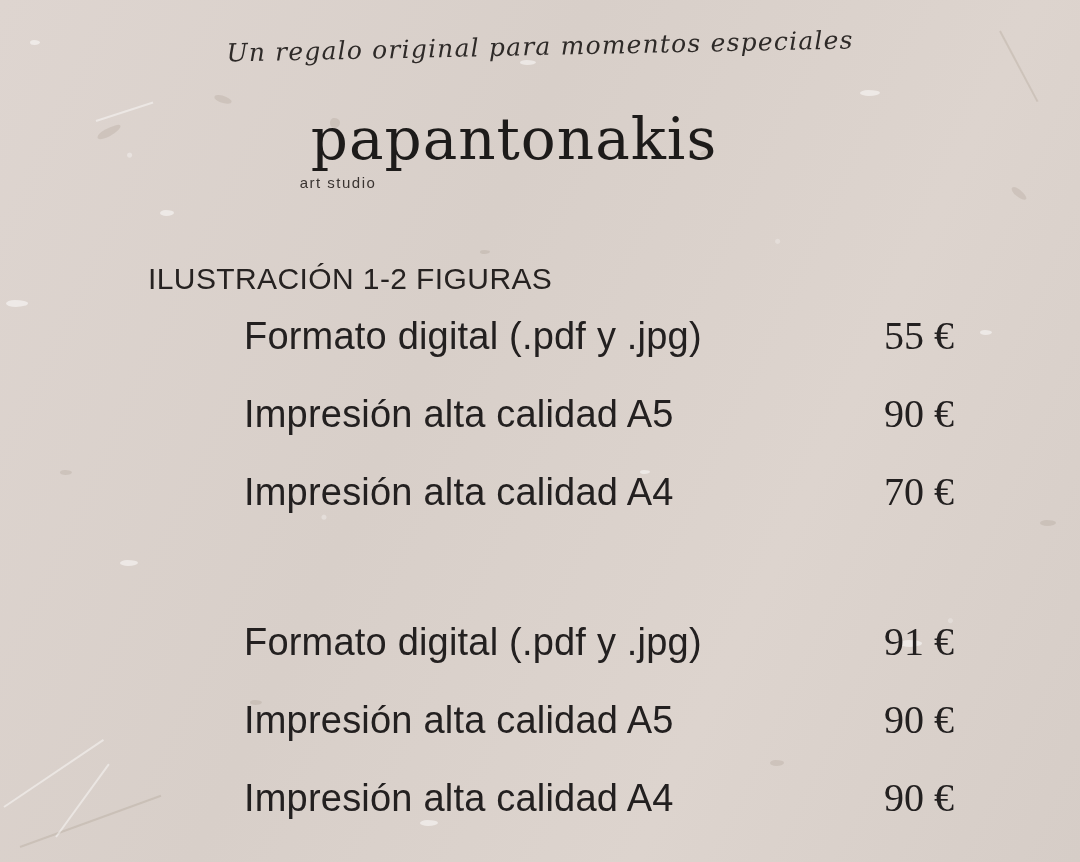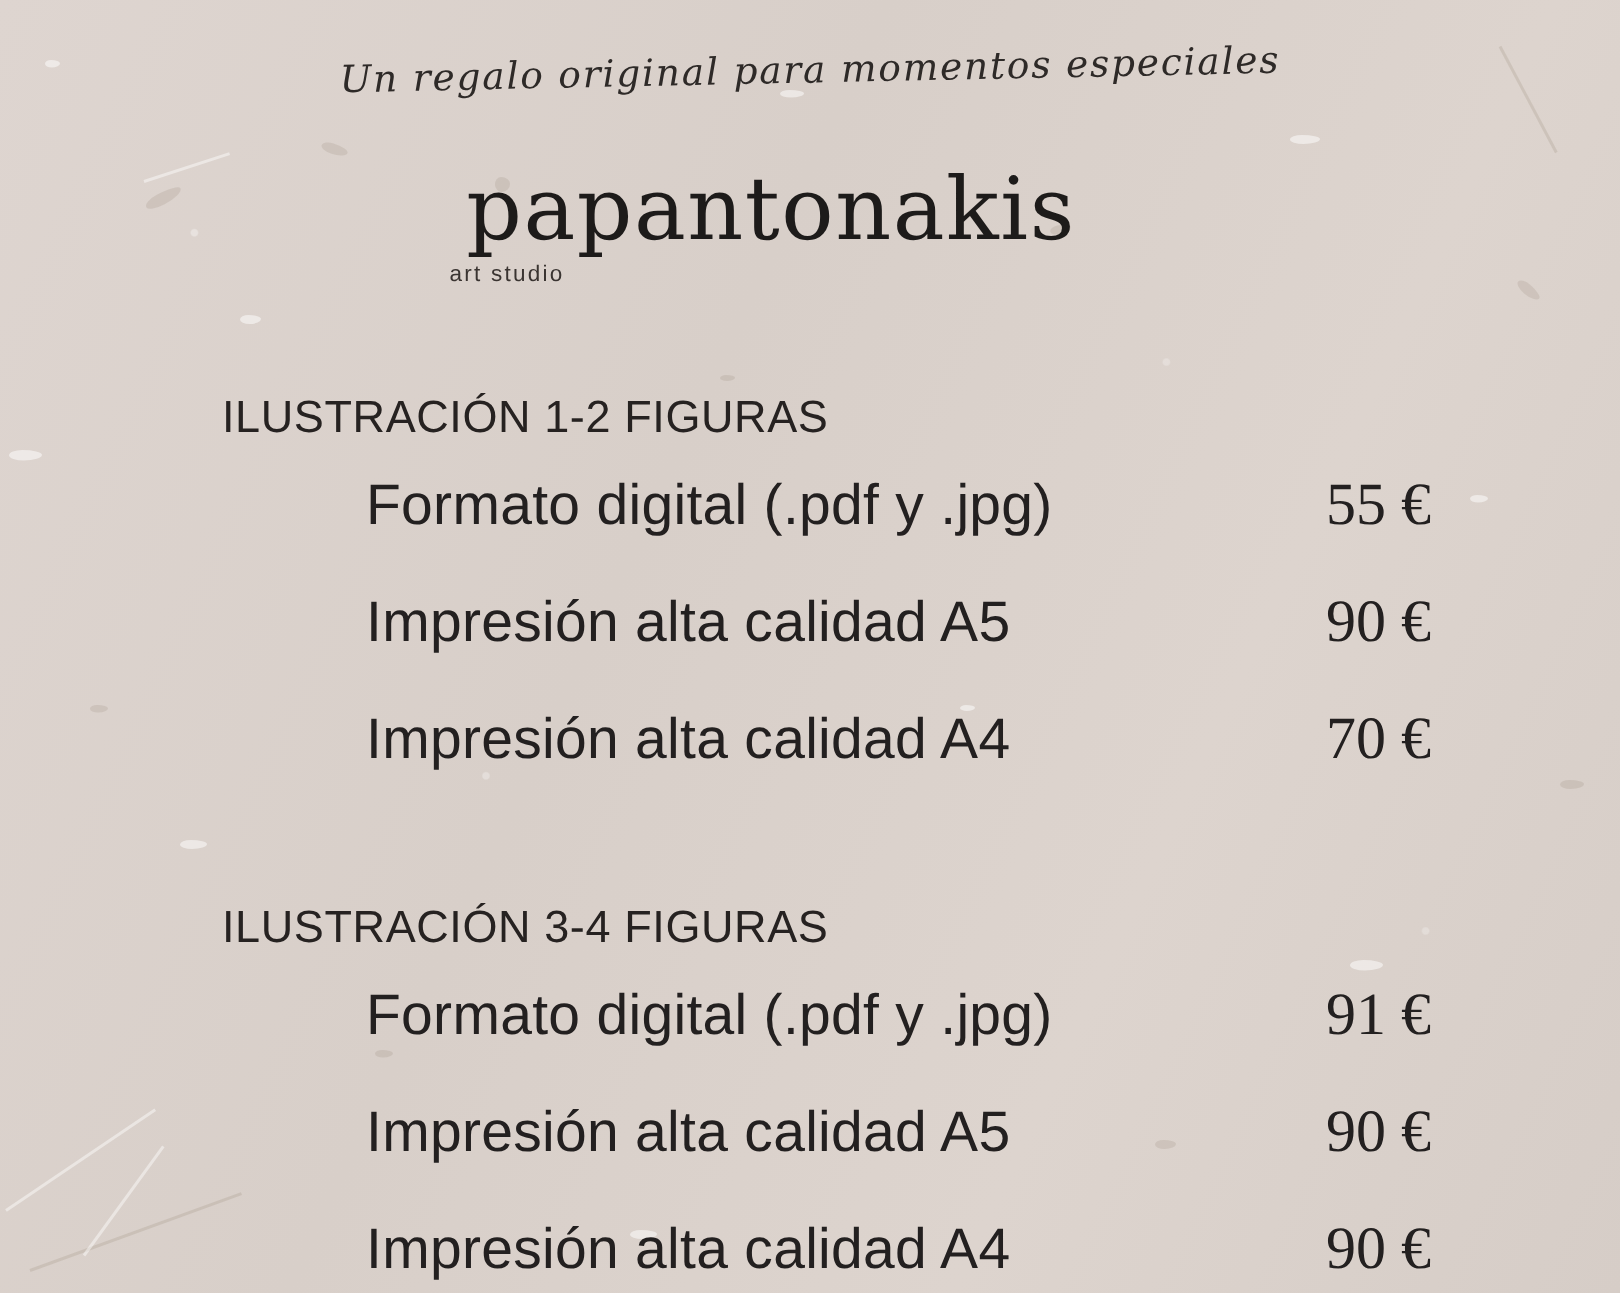--- a/index.html
+++ b/index.html
@@ -185,21 +185,20 @@
         <div class="row-price">90 €</div>
       </div>
       <div class="row">
         <div class="row-label">Impresión alta calidad A4</div>
         <div class="row-price">70 €</div>
       </div>
     </div>
   </div>
 
   <div class="section section-2">
-    <div class="section-title">ILUSTRACIÓN 3-4 FIGURAS</div>
     <div class="rows">
       <div class="row">
         <div class="row-label">Formato digital (.pdf y .jpg)</div>
         <div class="row-price">91 €</div>
       </div>
       <div class="row">
         <div class="row-label">Impresión alta calidad A5</div>
         <div class="row-price">90 €</div>
       </div>
       <div class="row">

